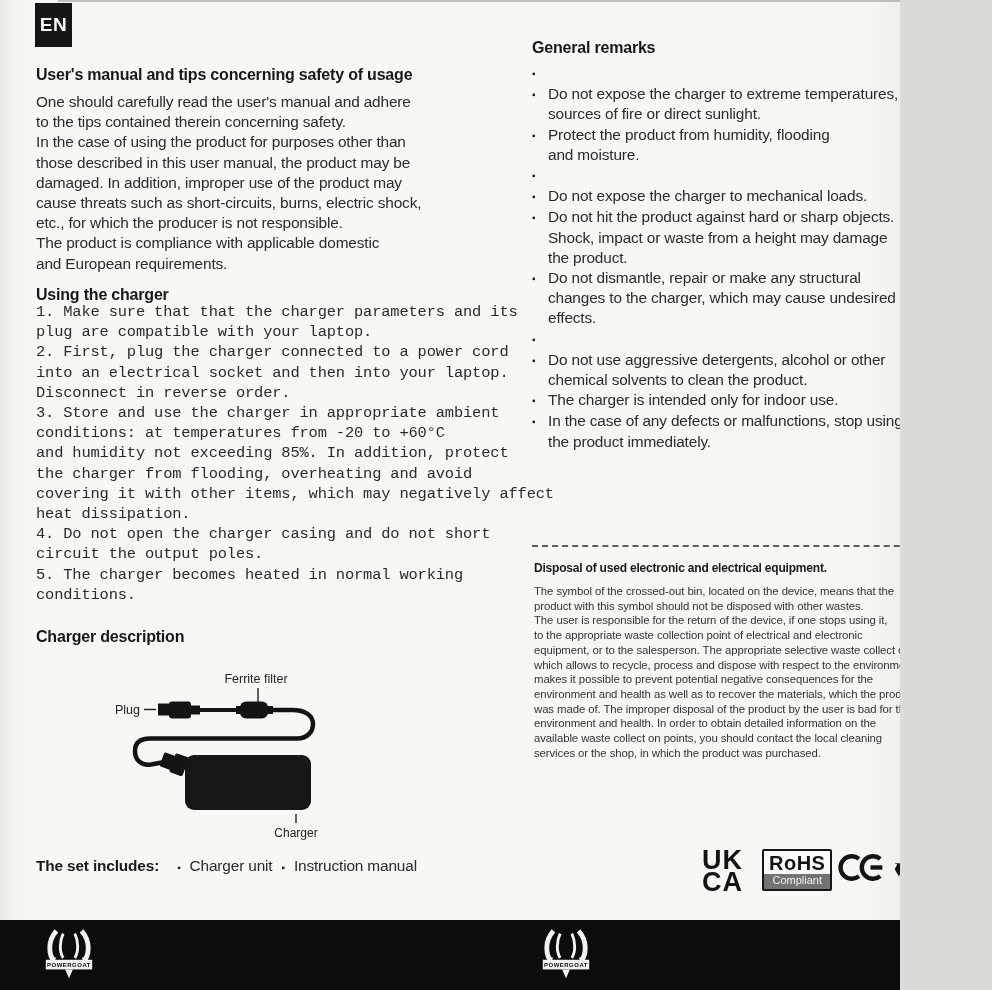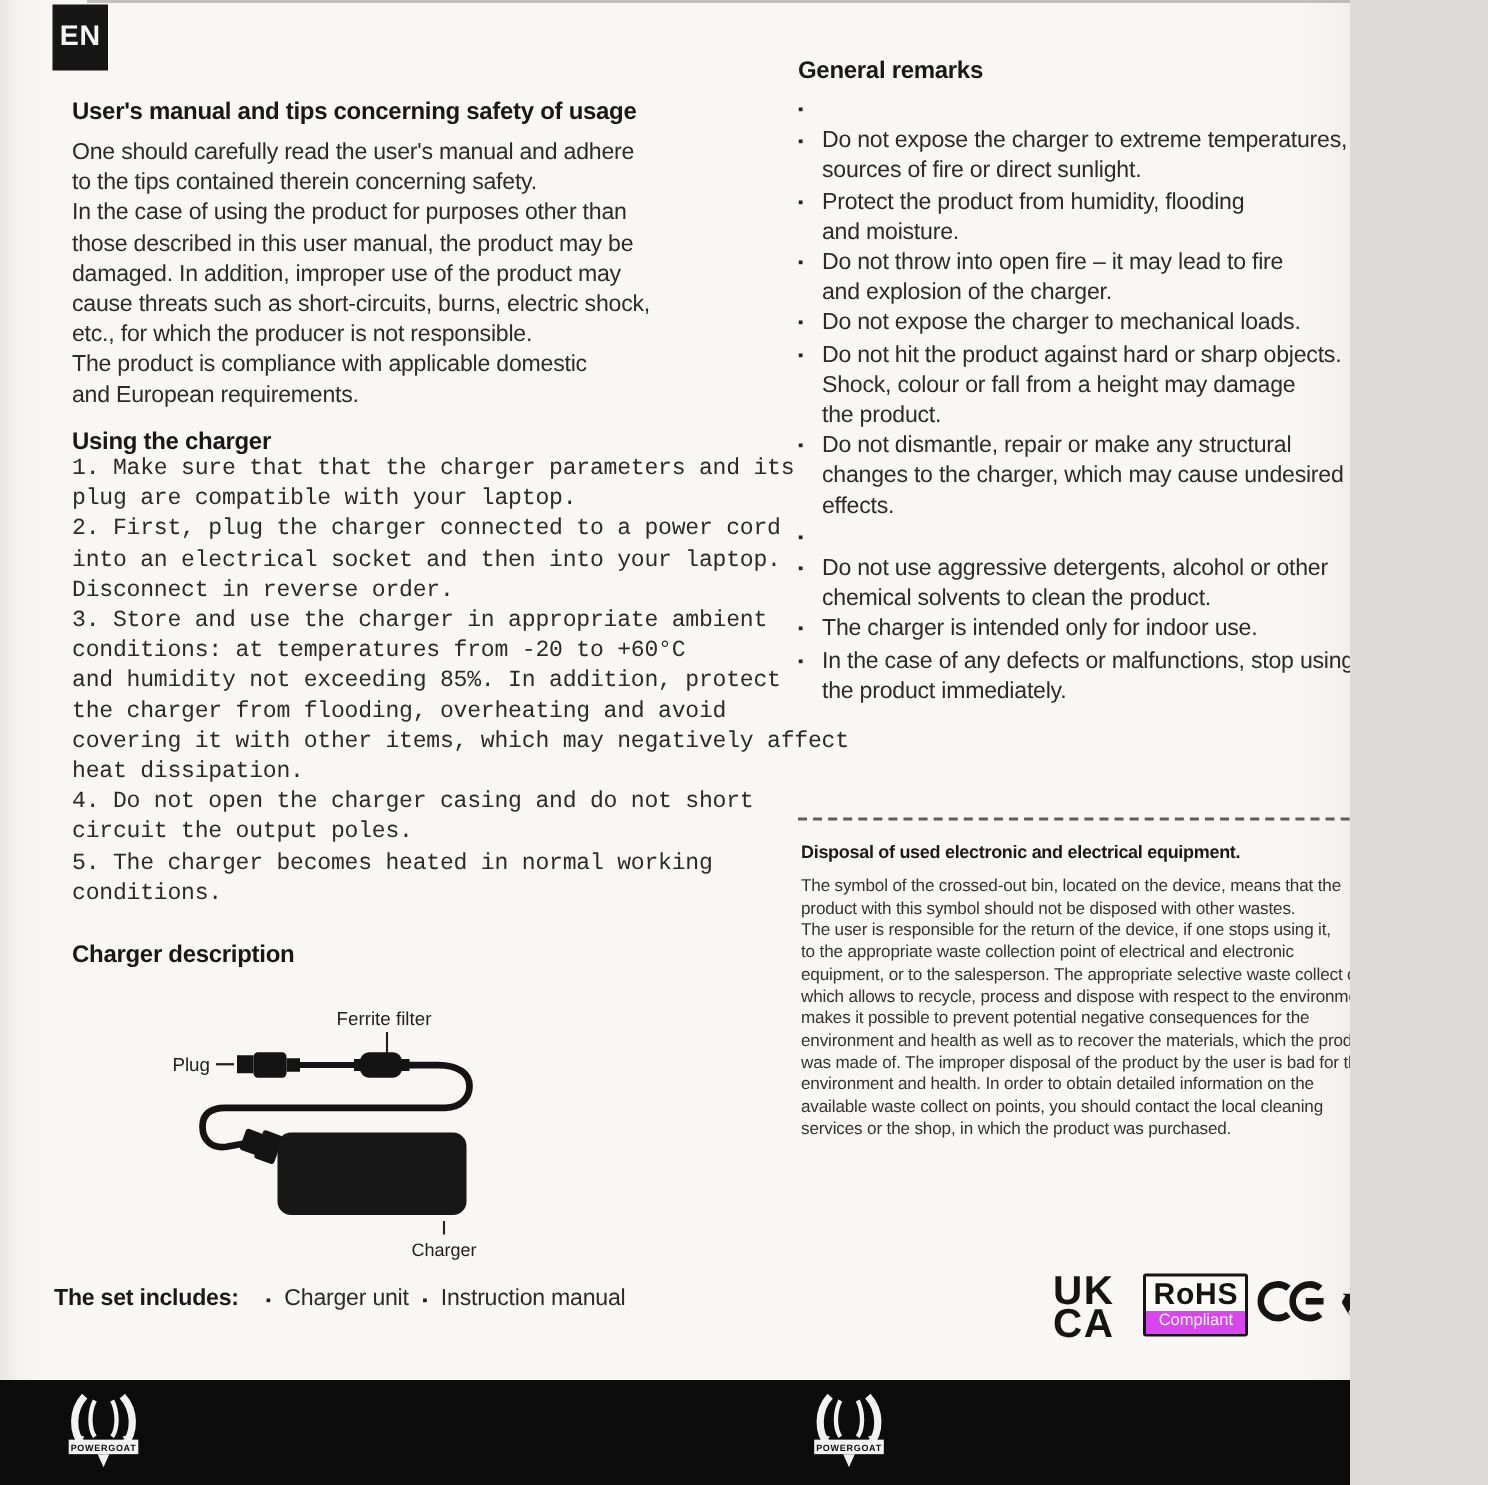--- a/index.html
+++ b/index.html
@@ -9,38 +9,38 @@
     font-family:"Liberation Sans","DejaVu Sans",sans-serif;color:#2b2b2b;
   }
   .scan-line{position:absolute;top:0;left:58px;width:912px;height:2px;background:#8a8a8a;opacity:.5;}
   .scan-speck{position:absolute;top:0;left:915px;width:16px;height:5px;background:#555;opacity:.65;border-radius:2px;}
   .lang-badge{
     position:absolute;left:35px;top:3px;width:37px;height:44px;background:#161616;color:#f5f5f5;
     display:flex;align-items:center;justify-content:center;font-weight:bold;font-size:19px;letter-spacing:.5px;
   }
   .h{position:absolute;font-weight:bold;font-size:16px;color:#181818;letter-spacing:-.2px;white-space:pre;}
   .body-text{position:absolute;font-size:15.4px;line-height:20.2px;letter-spacing:-.15px;white-space:pre;color:#2b2b2b;}
-  .col-left{left:36px;width:444px;margin-left:12px;}
+  .col-left{left:36px;width:444px;}
   .col-right{left:532px;width:420px;}
   .bullets{position:absolute;left:532px;top:63px;width:430px;}
   .bullet-item{display:flex;}
   .bullet-mark{width:16px;flex:0 0 16px;font-size:10px;line-height:20.2px;padding-top:1px;color:#222;}
   .bullet-text{font-size:15.4px;line-height:20.2px;letter-spacing:-.15px;white-space:pre;color:#2b2b2b;}
   .dashed-divider{position:absolute;left:532px;top:545px;width:418px;border-top:2px dashed #5d5d5d;}
   .disposal-title{position:absolute;left:534px;top:561px;font-weight:bold;font-size:12px;letter-spacing:-.2px;color:#1a1a1a;white-space:pre;}
   .disposal-text{position:absolute;left:534px;top:584px;font-size:11.4px;line-height:14.7px;letter-spacing:-.1px;white-space:pre;color:#333;}
   .diagram{position:absolute;left:34px;top:666px;}
   .diagram text{font-family:"Liberation Sans","DejaVu Sans",sans-serif;fill:#222;}
   .set-row{position:absolute;left:36px;top:857px;display:flex;align-items:baseline;font-size:15.4px;letter-spacing:-.15px;}
   .set-label{font-weight:bold;color:#181818;margin-right:9px;white-space:pre;}
   .set-bullet{font-size:10px;margin:0 9px;color:#222;}
   .ukca{position:absolute;left:702px;top:849px;font-weight:bold;color:#141414;font-size:27px;line-height:22px;letter-spacing:1px;}
   .rohs{position:absolute;left:762px;top:849px;border:2.5px solid #151515;background:#fbfaf8;text-align:center;border-radius:2px;}
   .rohs-top{font-weight:bold;font-size:20px;letter-spacing:.5px;color:#141414;padding:1px 5px 0;line-height:22px;}
-  .rohs-bottom{background:#d946ef;color:#f3f2ef;font-size:11px;padding:0 4px 2px;line-height:13px;}
+  .rohs-bottom{background:#737373;color:#f3f2ef;font-size:11px;padding:0 4px 2px;line-height:13px;}
   .ce-mark{position:absolute;left:838px;top:851px;}
   .recycle{position:absolute;left:891px;top:839px;font-size:43px;line-height:58px;color:#141414;font-family:"DejaVu Sans",sans-serif;}
   .weee{position:absolute;left:938px;top:845px;}
   .footer-bar{position:absolute;left:0;top:920px;width:992px;height:70px;background:#0c0c0c;}
   .goat{position:absolute;top:7px;}
   .goat text{font-family:"Liberation Sans","DejaVu Sans",sans-serif;}
   .goat-1{left:40px;}
   .goat-2{left:537px;}
 </style>
 </head>
@@ -129,31 +129,29 @@
         <span class="bullet-text">Do not expose the charger to extreme temperatures,
 sources of fire or direct sunlight.</span>
       </div>
     <div class="bullet-item">
         <span class="bullet-mark">▪</span>
         <span class="bullet-text">Protect the product from humidity, flooding
 and moisture.</span>
       </div>
     <div class="bullet-item">
         <span class="bullet-mark">▪</span>
-        <span class="bullet-text">Do not throw into open fire – it may lead to fire
-and explosion of the charger.</span>
       </div>
     <div class="bullet-item">
         <span class="bullet-mark">▪</span>
         <span class="bullet-text">Do not expose the charger to mechanical loads.</span>
       </div>
     <div class="bullet-item">
         <span class="bullet-mark">▪</span>
         <span class="bullet-text">Do not hit the product against hard or sharp objects.
-Shock, colour or fall from a height may damage
+Shock, impact or waste from a height may damage
 the product.</span>
       </div>
     <div class="bullet-item">
         <span class="bullet-mark">▪</span>
         <span class="bullet-text">Do not dismantle, repair or make any structural
 changes to the charger, which may cause undesired
 effects.</span>
       </div>
     <div class="bullet-item">
         <span class="bullet-mark">▪</span>

